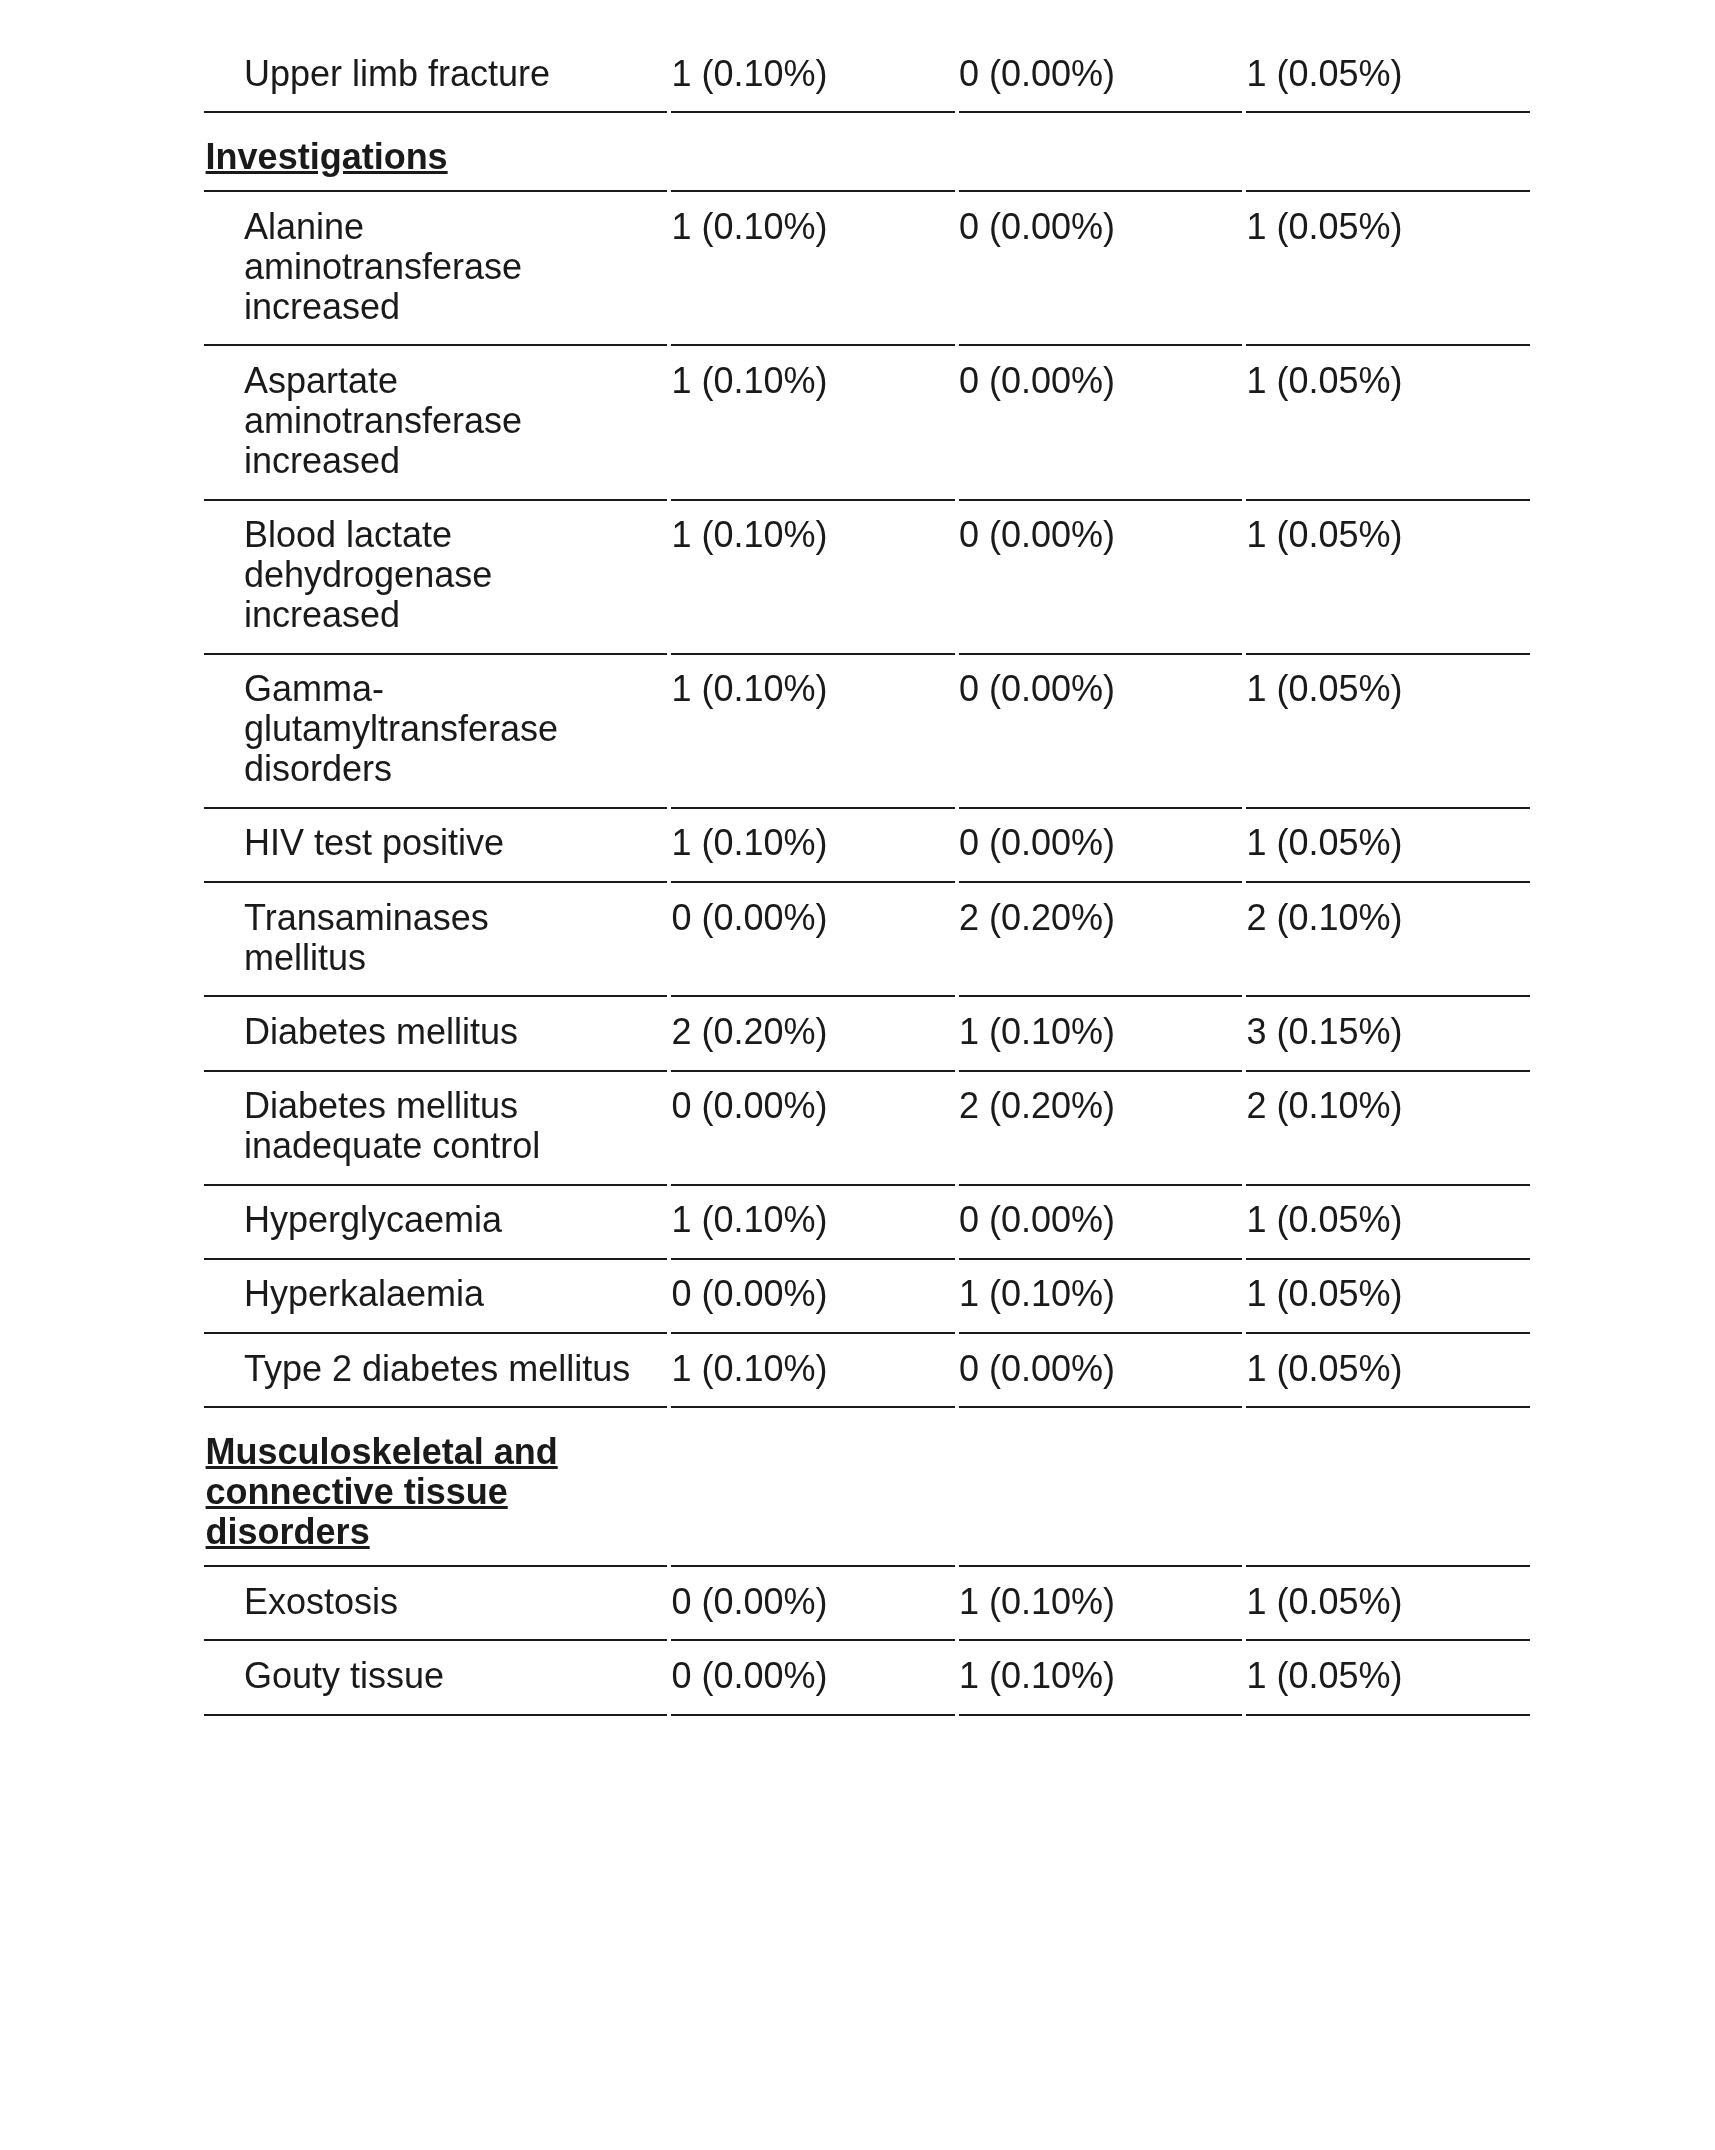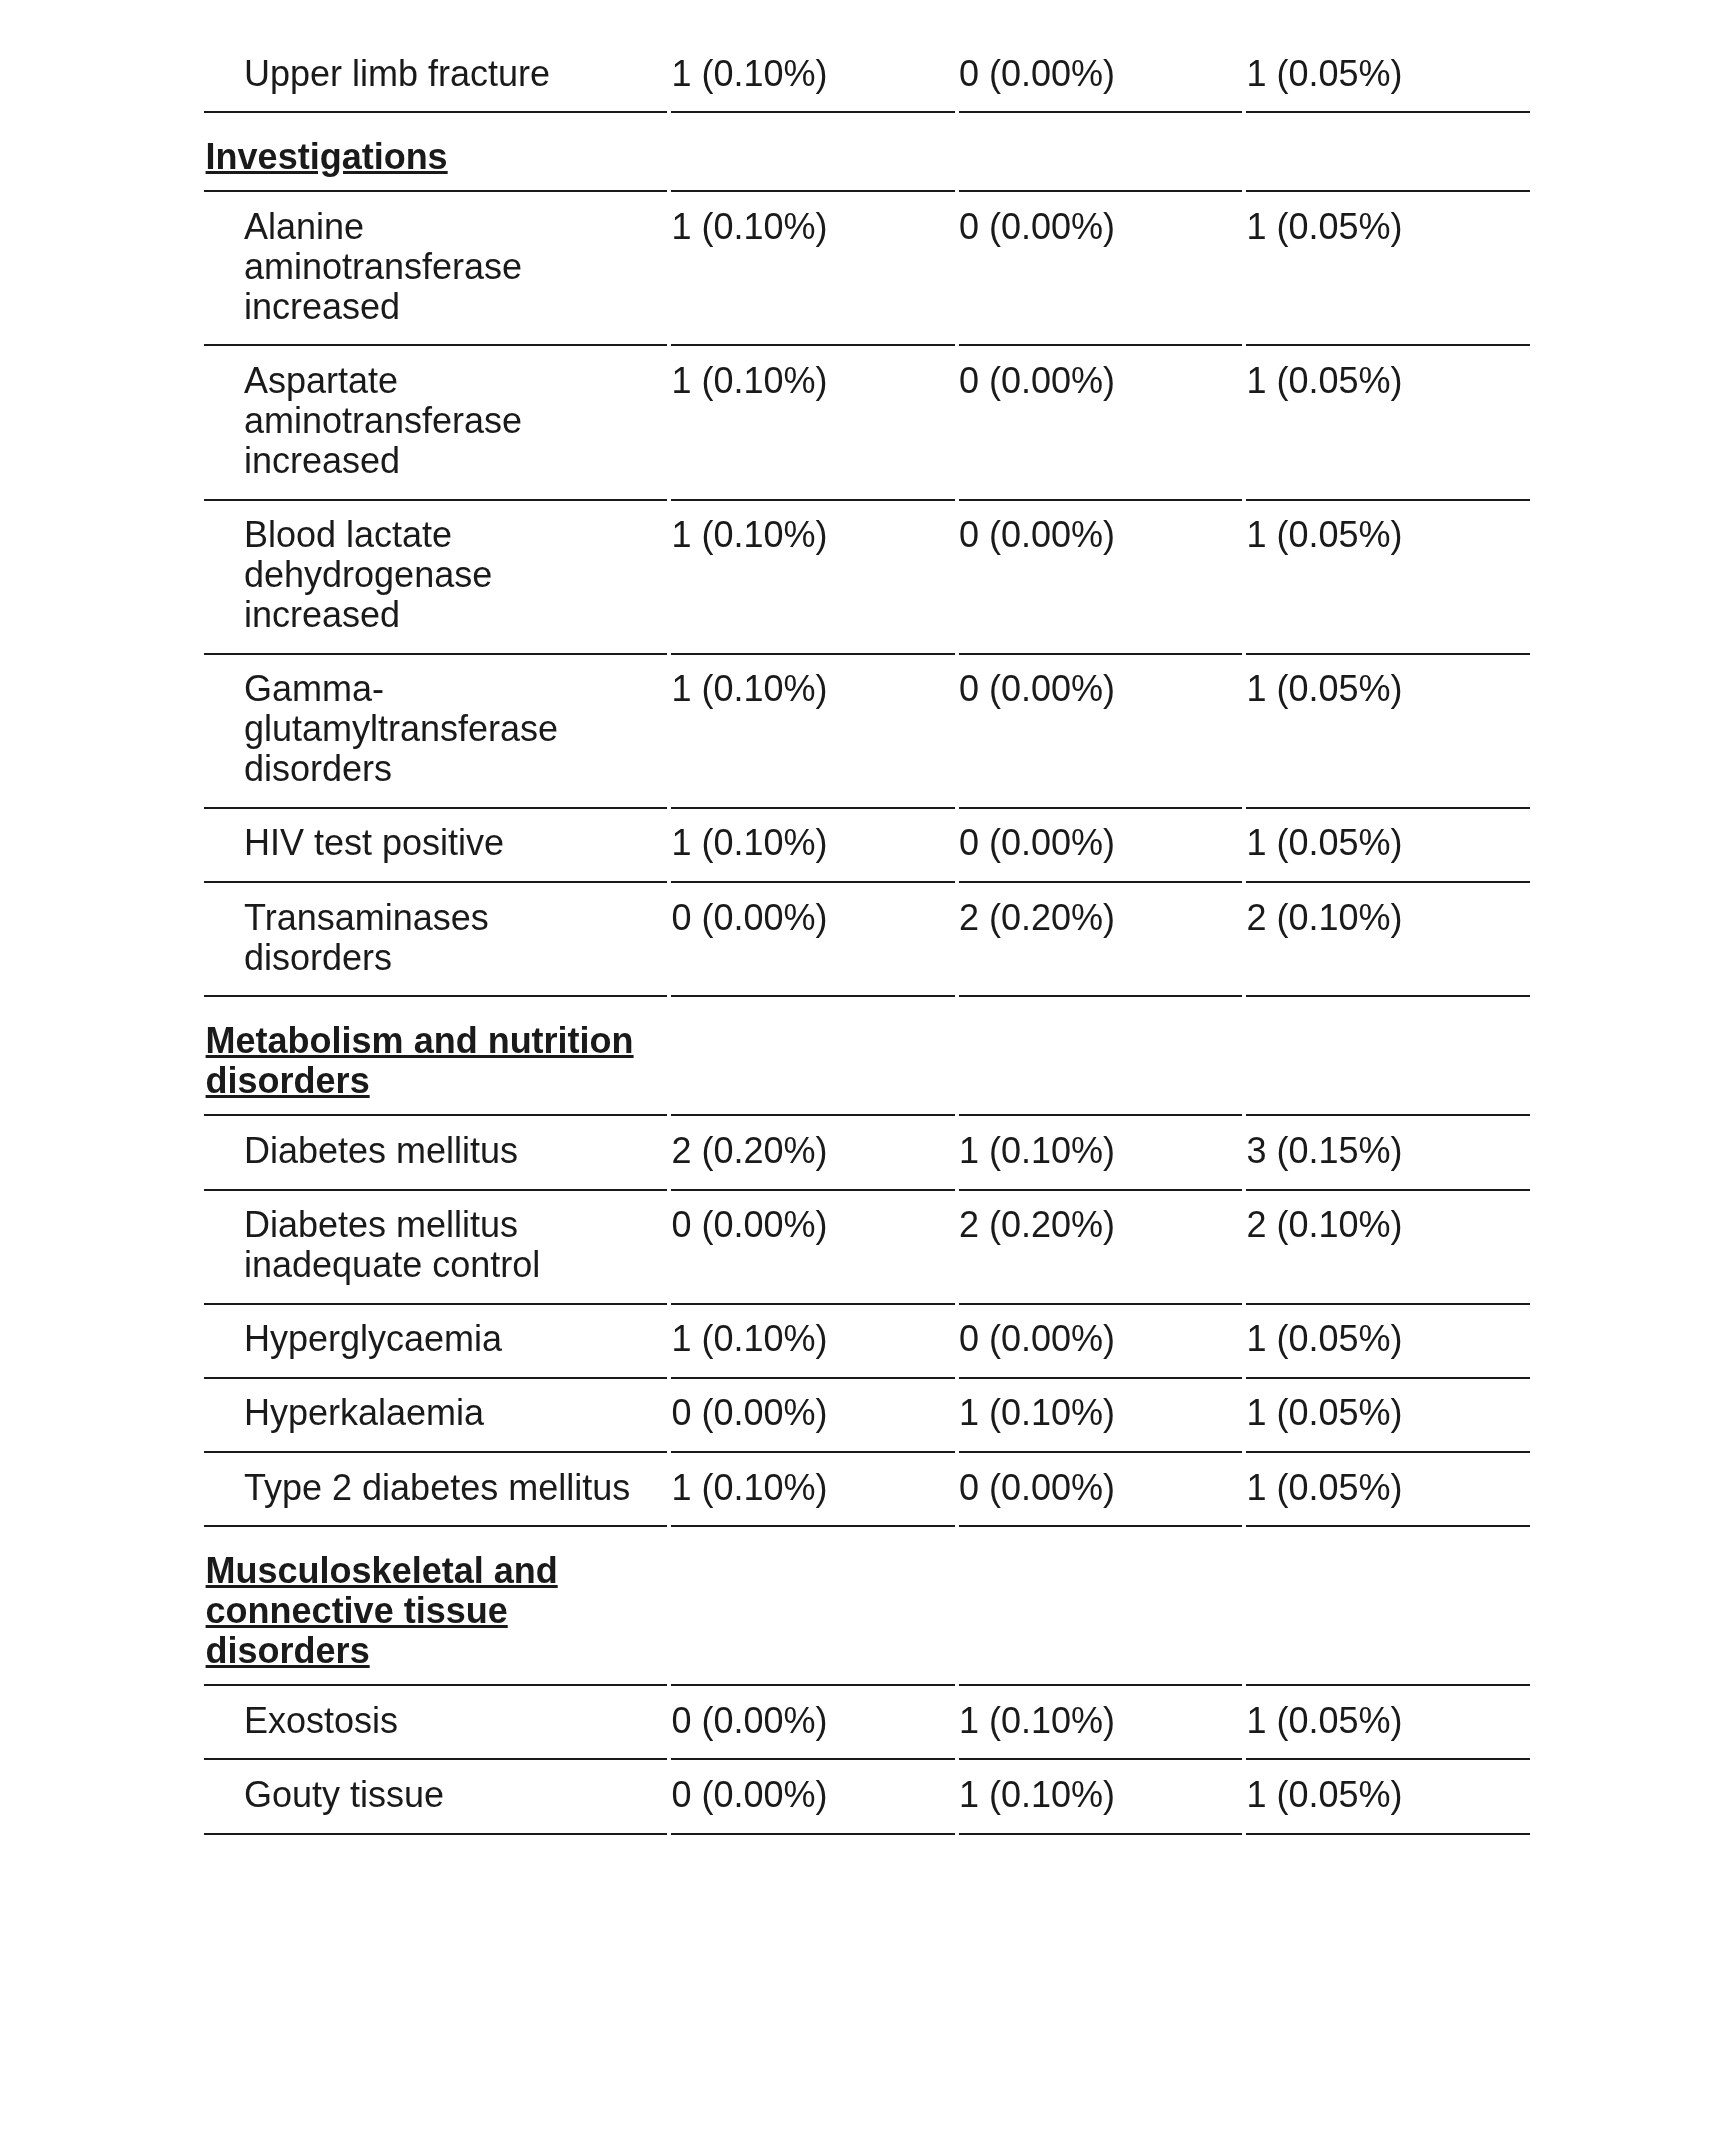--- a/index.html
+++ b/index.html
@@ -110,31 +110,24 @@
     <td class="val">1 (0.05%)</td>
   </tr>
         <tr class="row-item">
     <td class="term">HIV test positive</td>
     <td class="val">1 (0.10%)</td>
     <td class="val">0 (0.00%)</td>
     <td class="val">1 (0.05%)</td>
   </tr>
         <tr class="row-item">
     <td class="term">Transaminases
-disorders</td>
+mellitus</td>
     <td class="val">0 (0.00%)</td>
     <td class="val">2 (0.20%)</td>
     <td class="val">2 (0.10%)</td>
-  </tr>
-        <tr class="row-section">
-    <td class="section">Metabolism and nutrition
-disorders</td>
-    <td class="val"></td>
-    <td class="val"></td>
-    <td class="val"></td>
   </tr>
         <tr class="row-item">
     <td class="term">Diabetes mellitus</td>
     <td class="val">2 (0.20%)</td>
     <td class="val">1 (0.10%)</td>
     <td class="val">3 (0.15%)</td>
   </tr>
         <tr class="row-item">
     <td class="term">Diabetes mellitus
 inadequate control</td>

